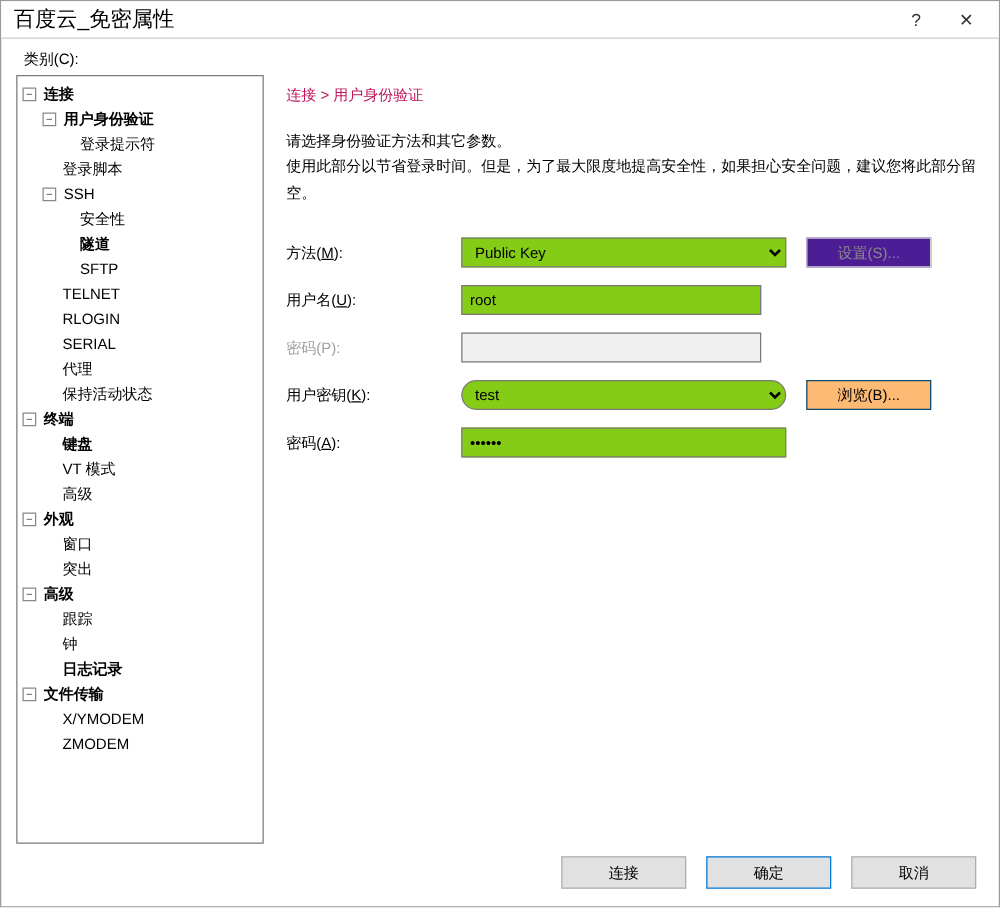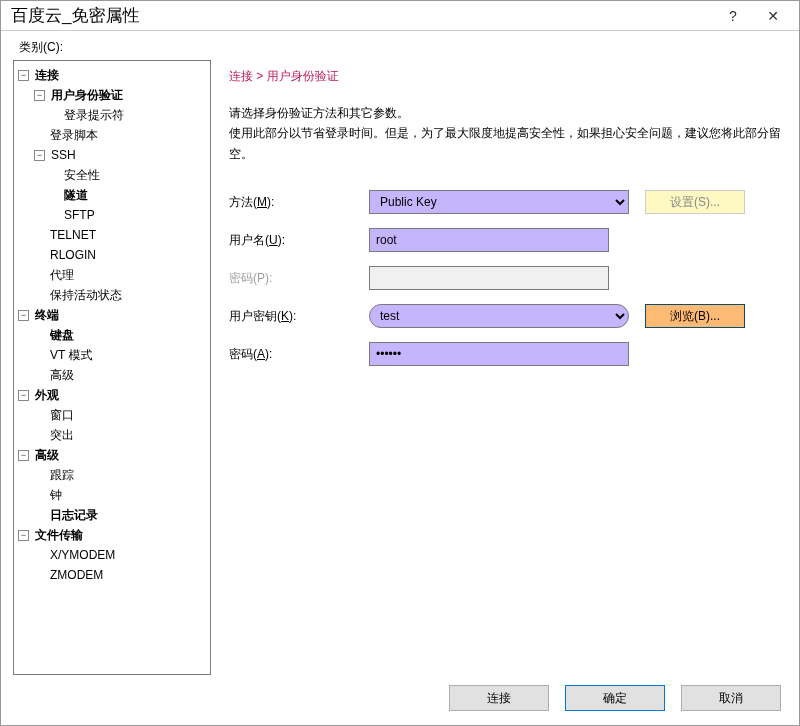--- a/index.html
+++ b/index.html
@@ -71,21 +71,21 @@
   .right-pane { flex: 1; padding: 6px 6px 6px 18px; display: flex; flex-direction: column; }
   .breadcrumb { color: #be185d; font-size: 12px; margin: 2px 0 18px 0; }
   .desc-block { font-size: 12px; line-height: 1.7; margin-bottom: 26px; }
   .form-row { display: flex; align-items: center; margin-bottom: 14px; min-height: 24px; }
   .form-row .flabel { width: 140px; font-size: 12px; }
   .form-row .flabel.disabled { color: #a0a0a0; }
   .form-row .underline { text-decoration: underline; }
   select, input[type="text"], input[type="password"] {
     height: 24px;
     border: 1px solid #7a7a7a;
-    background: #c4b5fd;
+    background: #84cc16;
     font-family: inherit;
     font-size: 12px;
     padding: 2px 6px;
     outline: none;
   }
   select:disabled, input:disabled { background: #f0f0f0; color: #888; }
   .method-select { width: 260px; }
   .user-input { width: 240px; }
   .key-select { width: 260px; border-radius: 12px; }
   .pwd-input { width: 260px; }
@@ -94,21 +94,21 @@
     height: 24px;
     margin-left: 16px;
     background: #fdba74;
     border: 1px solid #0c4a6e;
     font-family: inherit;
     font-size: 12px;
     cursor: default;
   }
   .side-btn:disabled {
     color: #888;
-    background: #fef9c3;
+    background: #4c1d95;
     border: 1px solid #ccc;
   }
   .note { margin-top: 42px; font-size: 12px; }
   .footer {
     display: flex;
     justify-content: flex-end;
     gap: 16px;
     padding: 10px 6px 4px 6px;
   }
   .footer button {
@@ -208,20 +208,26 @@
                   </li>
                 <li>
                     <div class="node">
                       <span class="ind" style="width:34px"></span>
                       <span class="lbl">RLOGIN</span>
                     </div>
                   </li>
                 <li>
                     <div class="node">
                       <span class="ind" style="width:34px"></span>
+                      <span class="lbl">SERIAL</span>
+                    </div>
+                  </li>
+                <li>
+                    <div class="node">
+                      <span class="ind" style="width:34px"></span>
                       <span class="lbl">代理</span>
                     </div>
                   </li>
                 <li>
                     <div class="node">
                       <span class="ind" style="width:34px"></span>
                       <span class="lbl">保持活动状态</span>
                     </div>
                   </li>
               </ul>

